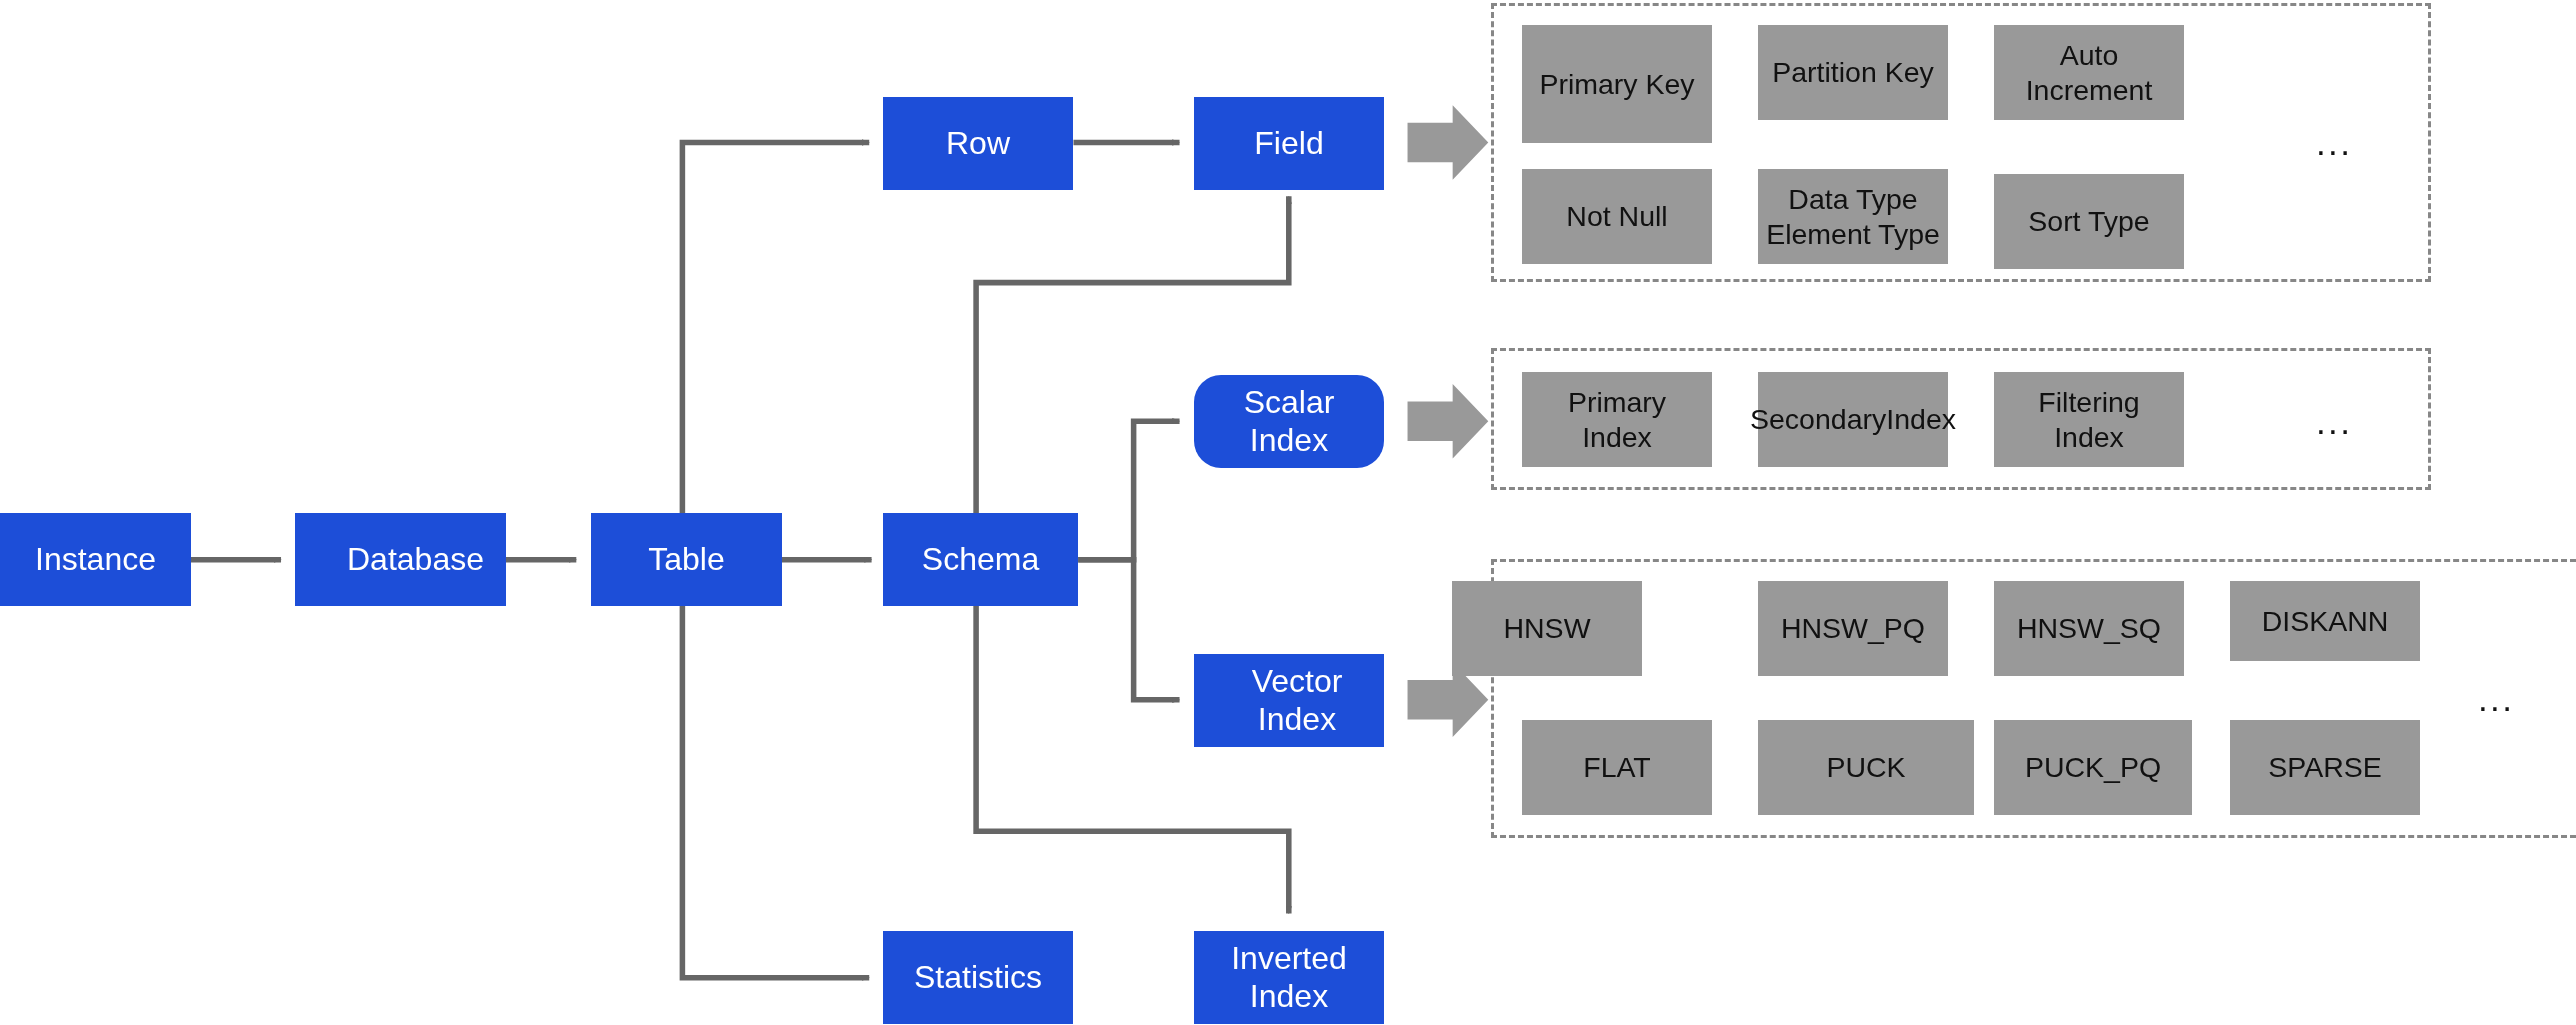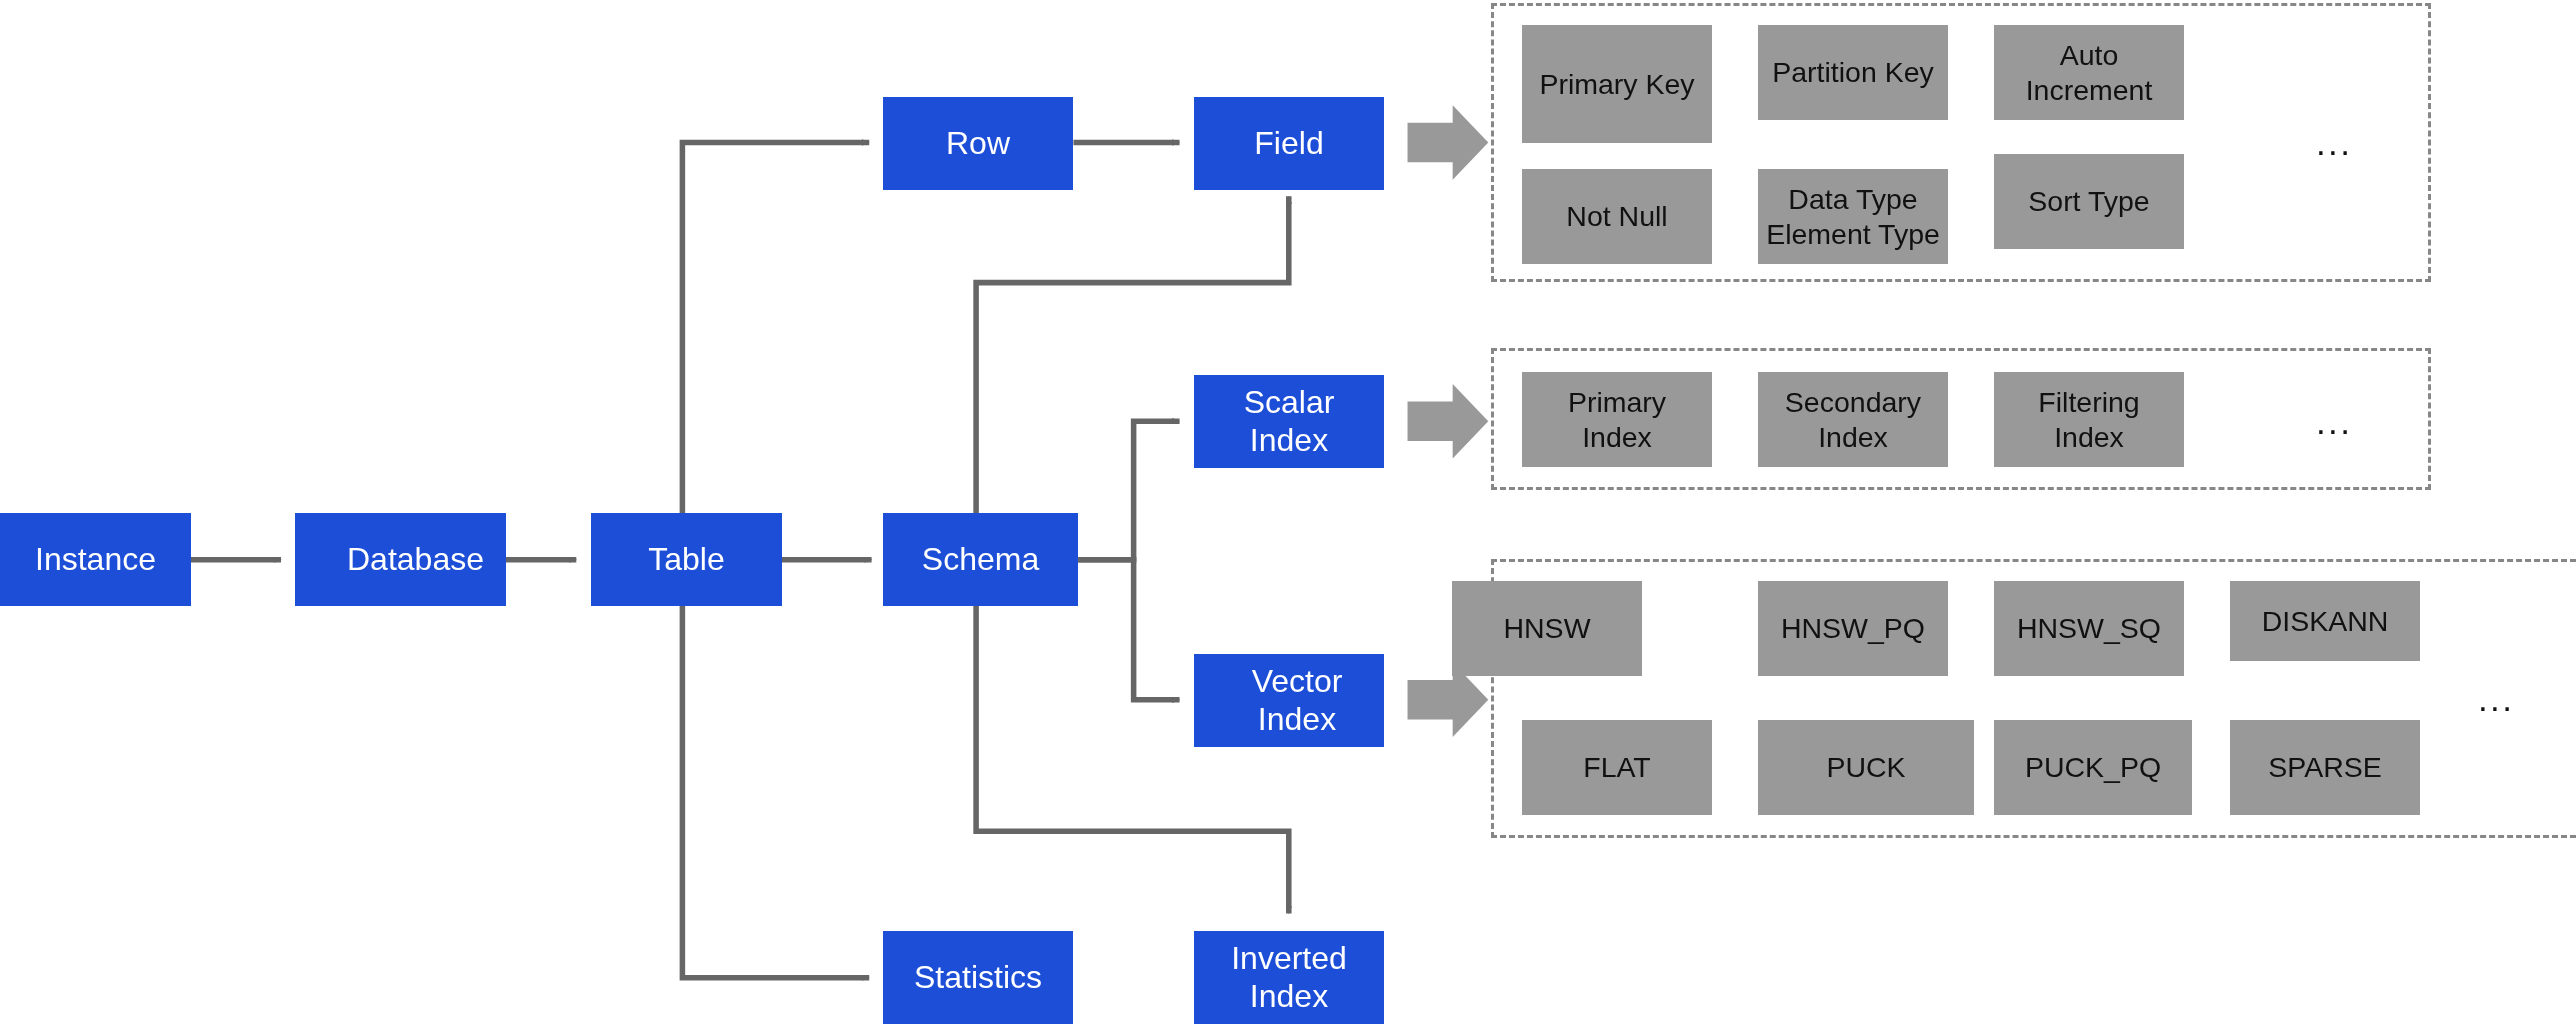--- a/index.html
+++ b/index.html
@@ -137,21 +137,21 @@
   </div>
 
   <div class="node" style="left:1194px; top:97px; width:190px; height:93px;">
     <span>Field</span>
   </div>
 
   <div class="node" style="left:883px; top:931px; width:190px; height:93px;">
     <span>Statistics</span>
   </div>
 
-  <div class="node" style="left:1194px; top:375px; width:190px; height:93px; flex-direction:column;">
+  <div class="node" style="left:1194px; top:375px; width:190px; height:93px; flex-direction:column;border-radius:27px;">
     <span>Scalar</span>
     <span>Index</span>
   </div>
 
   <div class="node" style="left:1194px; top:654px; width:190px; height:93px; flex-direction:column;padding-left:16px;">
     <span>Vector</span>
     <span>Index</span>
   </div>
 
   <div class="node" style="left:1194px; top:931px; width:190px; height:93px; flex-direction:column;">
@@ -172,33 +172,33 @@
     <span>Increment</span>
   </div>
 
   <div class="chip" style="left:1522px; top:169px; width:190px; height:95px; flex-direction:column;">
     <span>Not Null</span>
   </div>
   <div class="chip" style="left:1758px; top:169px; width:190px; height:95px; flex-direction:column;">
     <span>Data Type</span>
     <span>Element Type</span>
   </div>
-  <div class="chip" style="left:1994px; top:154px; width:190px; height:95px; flex-direction:column;">
+  <div class="chip" style="left:1994px; top:174px; width:190px; height:95px; flex-direction:column;">
     <span>Sort Type</span>
   </div>
 
   <div class="ellipsis" style="left:2316px; top:125px;">...</div>
 
   <div class="group" style="left:1491px; top:348px; width:940px; height:142px;"></div>
 
   <div class="chip" style="left:1522px; top:372px; width:190px; height:95px; flex-direction:column;">
     <span>Primary</span>
     <span>Index</span>
   </div>
-  <div class="chip" style="left:1758px; top:372px; width:190px; height:95px; flex-direction:column;">
+  <div class="chip" style="left:1758px; top:372px; width:190px; height:95px; flex-direction:row;">
     <span>Secondary</span>
     <span>Index</span>
   </div>
   <div class="chip" style="left:1994px; top:372px; width:190px; height:95px; flex-direction:column;">
     <span>Filtering</span>
     <span>Index</span>
   </div>
 
   <div class="ellipsis" style="left:2316px; top:404px;">...</div>
 

